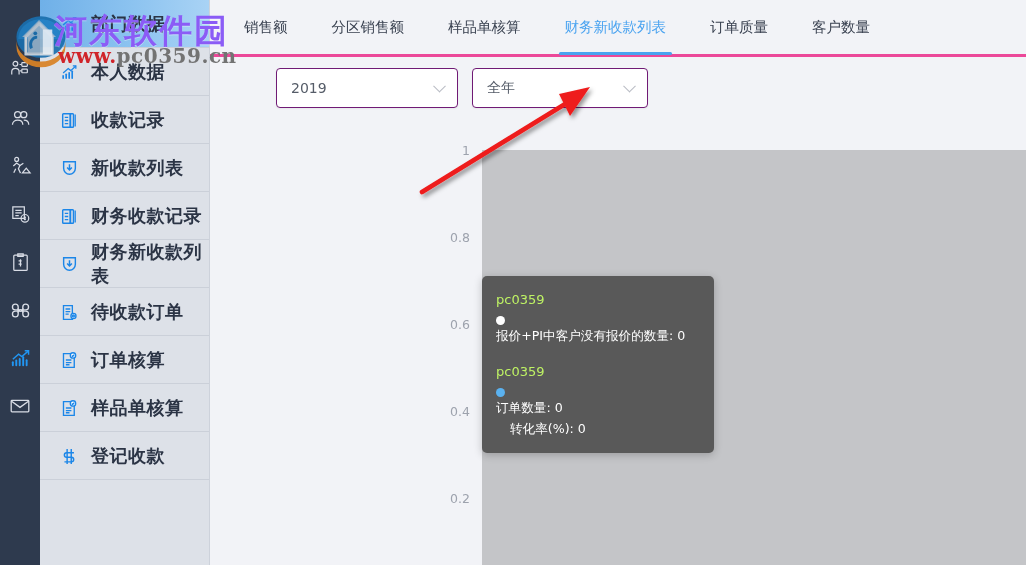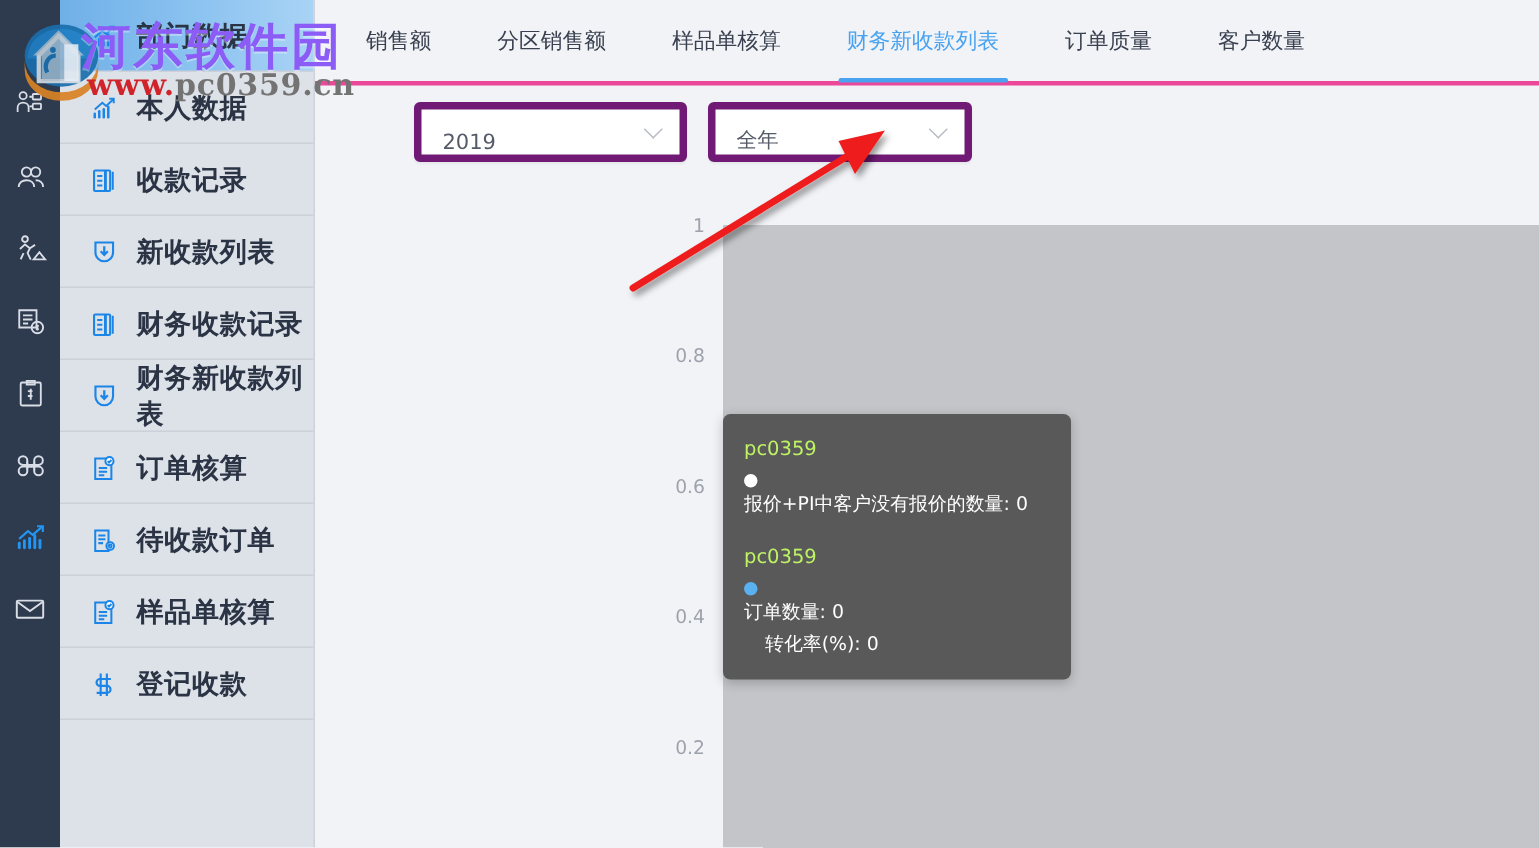--- a/index.html
+++ b/index.html
@@ -62,22 +62,22 @@
     font-family:"DejaVu Sans","Liberation Sans",sans-serif;
   }
   .tab.active { color:#4aa3f0; }
   .tab.active::after {
     content:""; position:absolute; left:16px; right:16px; bottom:0; height:3px;
     background:#4aa3f0; border-radius:2px;
   }
 
   .filters { height:62px; display:flex; align-items:center; padding-left:66px; gap:14px; }
   .select {
-    position:relative; height:40px; background:#fff; border:5px solid #701a75;
-    border-radius:4px; display:flex; align-items:flex-end; padding:0 14px;
+    position:relative; height:40px; background:#fff; border:1px solid #701a75;
+    border-radius:4px; display:flex; align-items:center; padding:0 14px;
     box-shadow:0 1px 2px rgba(0,0,0,.05); cursor:pointer;
   }
   .select.year { width:182px; }
   .select.period { width:176px; }
   .select .sel-val { font-size:14px; color:#555c68; font-family:"DejaVu Sans","Liberation Sans",sans-serif;}
   .caret {
     position:absolute; right:13px; top:50%; width:9px; height:9px;
     border-right:1.6px solid #b9bcc4; border-bottom:1.6px solid #b9bcc4;
     transform:translateY(-70%) rotate(45deg);
   }
@@ -302,40 +302,40 @@
           <path d="M4.6 3.4h14.8v8.4A7.4 7.4 0 0 1 12 19.2a7.4 7.4 0 0 1-7.4-7.4z"></path>
           <path d="M12 6.6v7.2M9 10.8l3 3 3-3" stroke-width="1.9"></path>
         </svg>
       </span>
       <span class="mi-label">财务新收款列表</span>
     </div>
 
     <div class="menu-item">
       <span class="mi-icon">
         <svg width="19" height="19" viewBox="0 0 24 24" fill="none" stroke="#1b86e8" stroke-width="1.7">
-          <path d="M4.4 3.4h9.6l4 4v13.2H4.4z"></path>
-          <path d="M7.4 11.4h7M7.4 14.6h7M7.4 17.4h4.6"></path>
-          <circle cx="16.4" cy="5.6" r="3.4" fill="#fff"></circle>
-          <path d="m14.9 5.6 1.1 1.2 2-2.2"></path>
-        </svg>
-      </span>
-      <span class="mi-label">订单核算</span>
-    </div>
-
-    <div class="menu-item">
-      <span class="mi-icon">
-        <svg width="19" height="19" viewBox="0 0 24 24" fill="none" stroke="#1b86e8" stroke-width="1.7">
           <path d="M4.4 3.4h11.2v17.2H4.4z"></path>
           <path d="M7 7.6h6M7 10.8h6M7 14h4"></path>
           <circle cx="17" cy="16.4" r="3.2" fill="#fff"></circle>
           <circle cx="17" cy="16.4" r="1.2"></circle>
           <path d="M17 12.8v1M17 19v1M13.8 16.4h1M19.2 16.4h1" stroke-width="1.3"></path>
         </svg>
       </span>
       <span class="mi-label">待收款订单</span>
+    </div>
+
+    <div class="menu-item">
+      <span class="mi-icon">
+        <svg width="19" height="19" viewBox="0 0 24 24" fill="none" stroke="#1b86e8" stroke-width="1.7">
+          <path d="M4.4 3.4h9.6l4 4v13.2H4.4z"></path>
+          <path d="M7.4 11.4h7M7.4 14.6h7M7.4 17.4h4.6"></path>
+          <circle cx="16.4" cy="5.6" r="3.4" fill="#fff"></circle>
+          <path d="m14.9 5.6 1.1 1.2 2-2.2"></path>
+        </svg>
+      </span>
+      <span class="mi-label">订单核算</span>
     </div>
 
     <div class="menu-item">
       <span class="mi-icon">
         <svg width="19" height="19" viewBox="0 0 24 24" fill="none" stroke="#1b86e8" stroke-width="1.7">
           <path d="M4.4 3.4h9.6l4 4v13.2H4.4z"></path>
           <path d="M7.4 11.4h7M7.4 14.6h7M7.4 17.4h4.6"></path>
           <circle cx="16.4" cy="5.6" r="3.4" fill="#fff"></circle>
           <path d="m14.9 5.6 1.1 1.2 2-2.2"></path>
         </svg>

